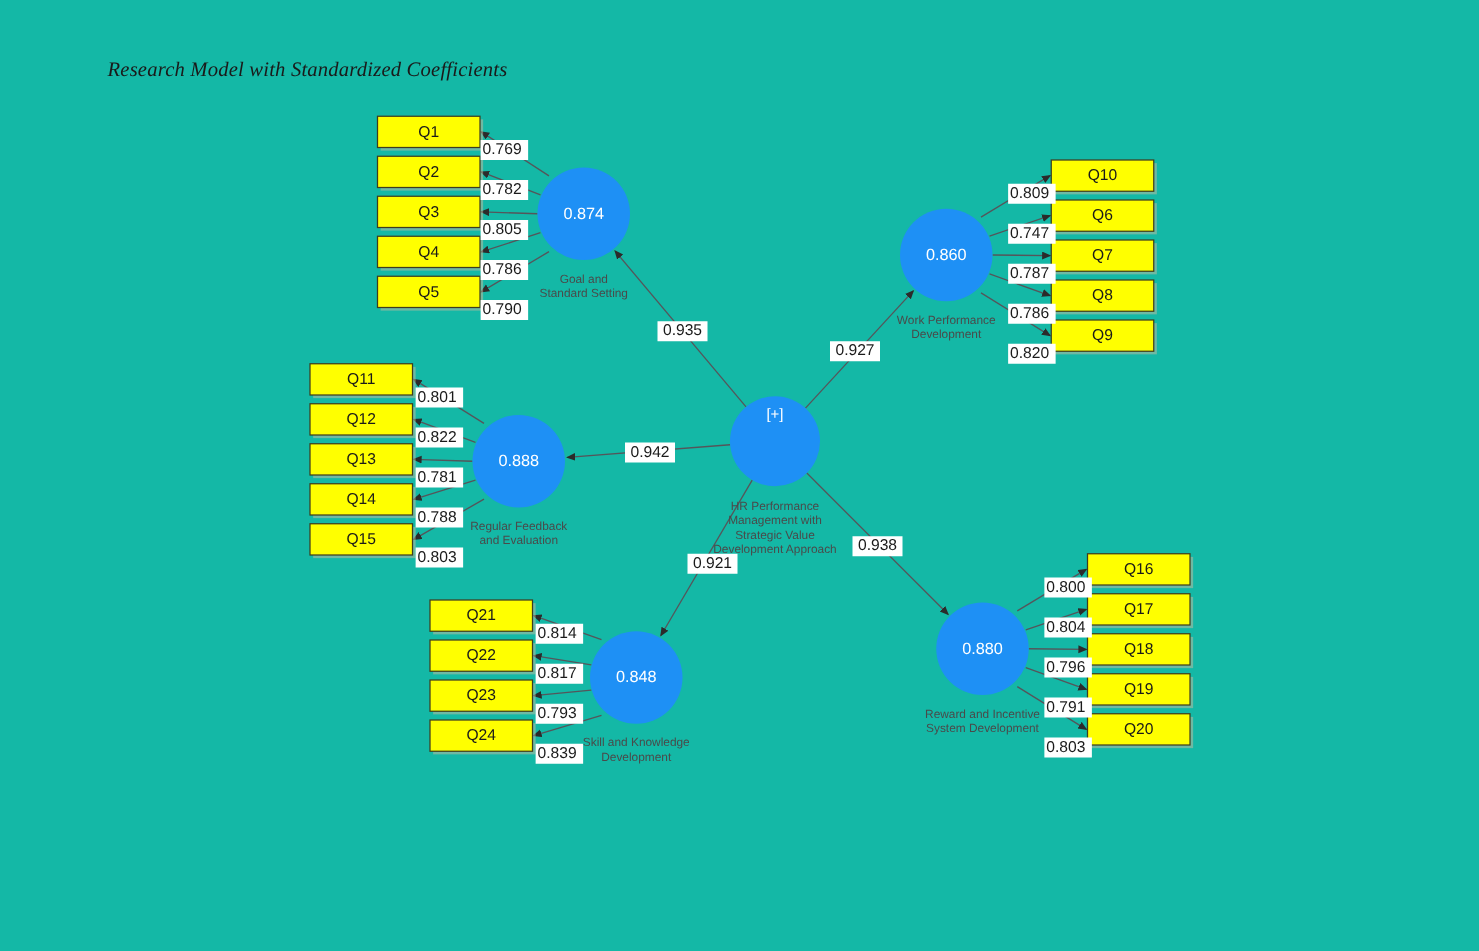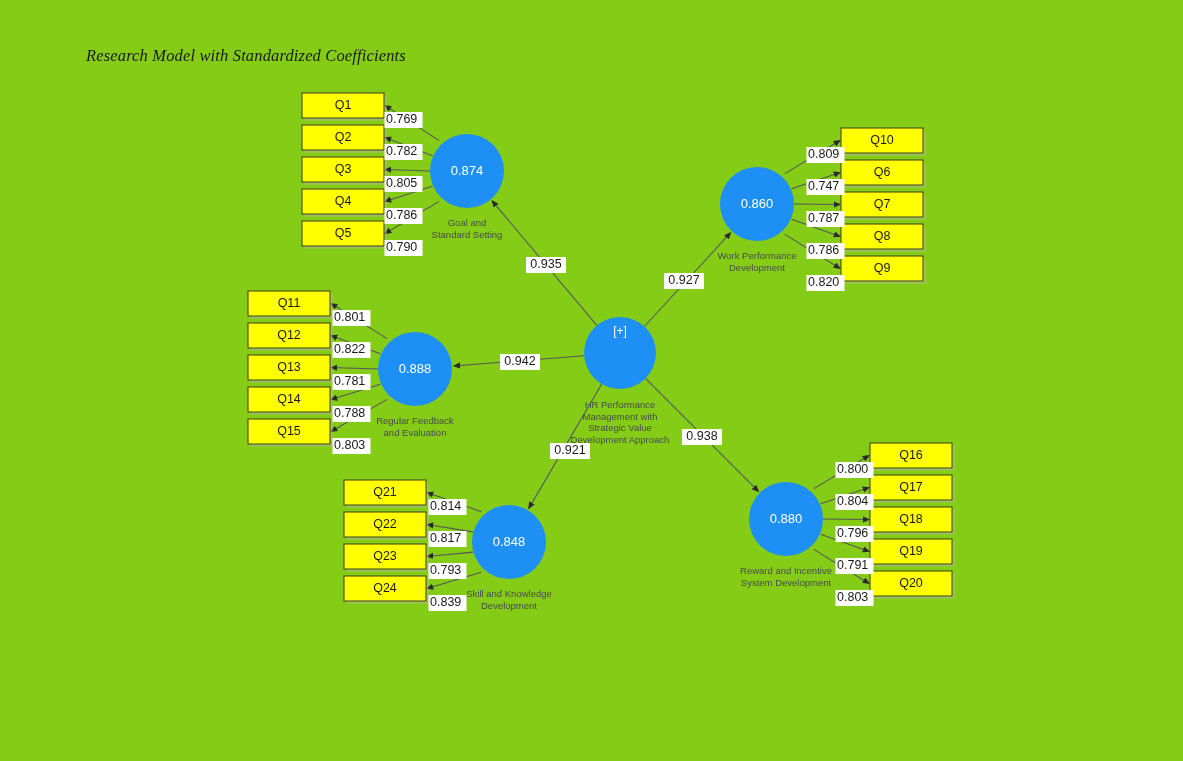--- a/index.html
+++ b/index.html
@@ -12,21 +12,21 @@
     font-family: "Liberation Sans", sans-serif;
     width: 1183px;
     height: 761px;
     overflow: hidden;
     position: relative;
   }
   #diagram-root {
     position: relative;
     width: 1183px;
     height: 761px;
-    background: #84cc16;
+    background: #14b8a6;
   }
   #page-title {
     position: absolute;
     left: 86px;
     top: 46px;
     font-family: "Liberation Serif", serif;
     font-style: italic;
     font-size: 16.5px;
     color: #1a1a1a;
     letter-spacing: 0.15px;

